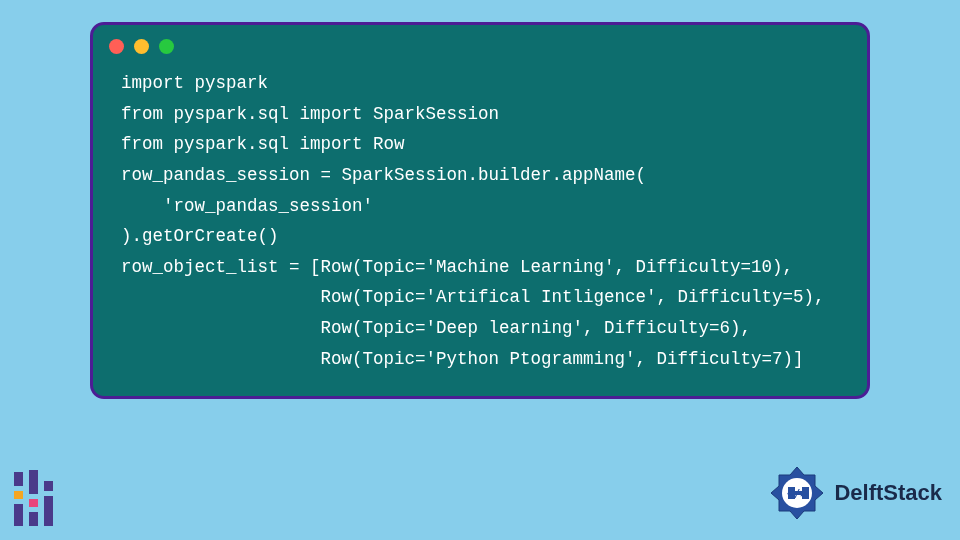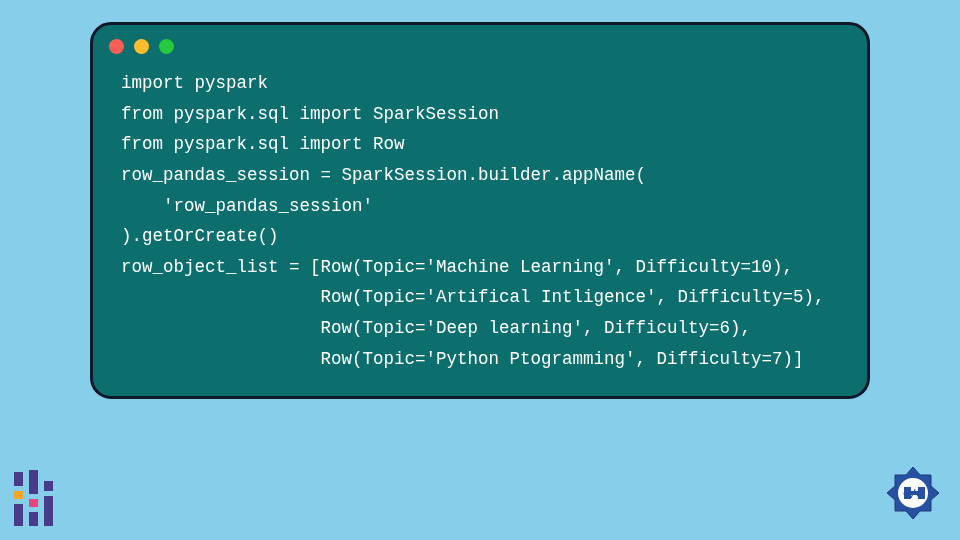--- a/index.html
+++ b/index.html
@@ -10,22 +10,22 @@
     font-family: -apple-system, BlinkMacSystemFont, "Segoe UI", sans-serif;
     position: relative;
     overflow: hidden;
   }
   .code-window {
     position: absolute;
     top: 22px;
     left: 90px;
     width: 780px;
     background: #0d6e6e;
-    border: 3px solid #0f172a;
-    border-radius: 21px;
+    border: 3px solid #4c1d95;
+    border-radius: 14px;
     padding-bottom: 18px;
   }
   .window-controls {
     display: flex;
     gap: 10px;
     padding: 14px 16px 8px 16px;
   }
   .dot {
     width: 15px;
     height: 15px;
@@ -125,13 +125,14 @@
     <svg width="58" height="58" viewBox="0 0 58 58">
       <g transform="translate(29,29)">
         <polygon points="0,-26 7,-18 18,-18 18,-7 26,0 18,7 18,18 7,18 0,26 -7,18 -18,18 -18,7 -26,0 -18,-7 -18,-18 -7,-18" fill="#2850a0" stroke="#1a3a7a" stroke-width="1"></polygon>
         <circle r="15" fill="#ffffff"></circle>
         <polygon points="-9,-6 -2,-6 -2,-2 3,-2 3,2 -2,2 -2,6 -9,6" fill="#2850a0"></polygon>
         <polygon points="9,-6 2,-6 2,-2 -3,-2 -3,2 2,2 2,6 9,6" fill="#2850a0" transform="translate(3,0)"></polygon>
         <text x="0" y="4" text-anchor="middle" font-size="11" font-weight="bold" fill="#2850a0" font-family="monospace">&lt;/&gt;</text>
       </g>
     </svg>
   </div>
+  <span class="brand-text">DelftStack</span>
 </div>
 
 </body></html>

